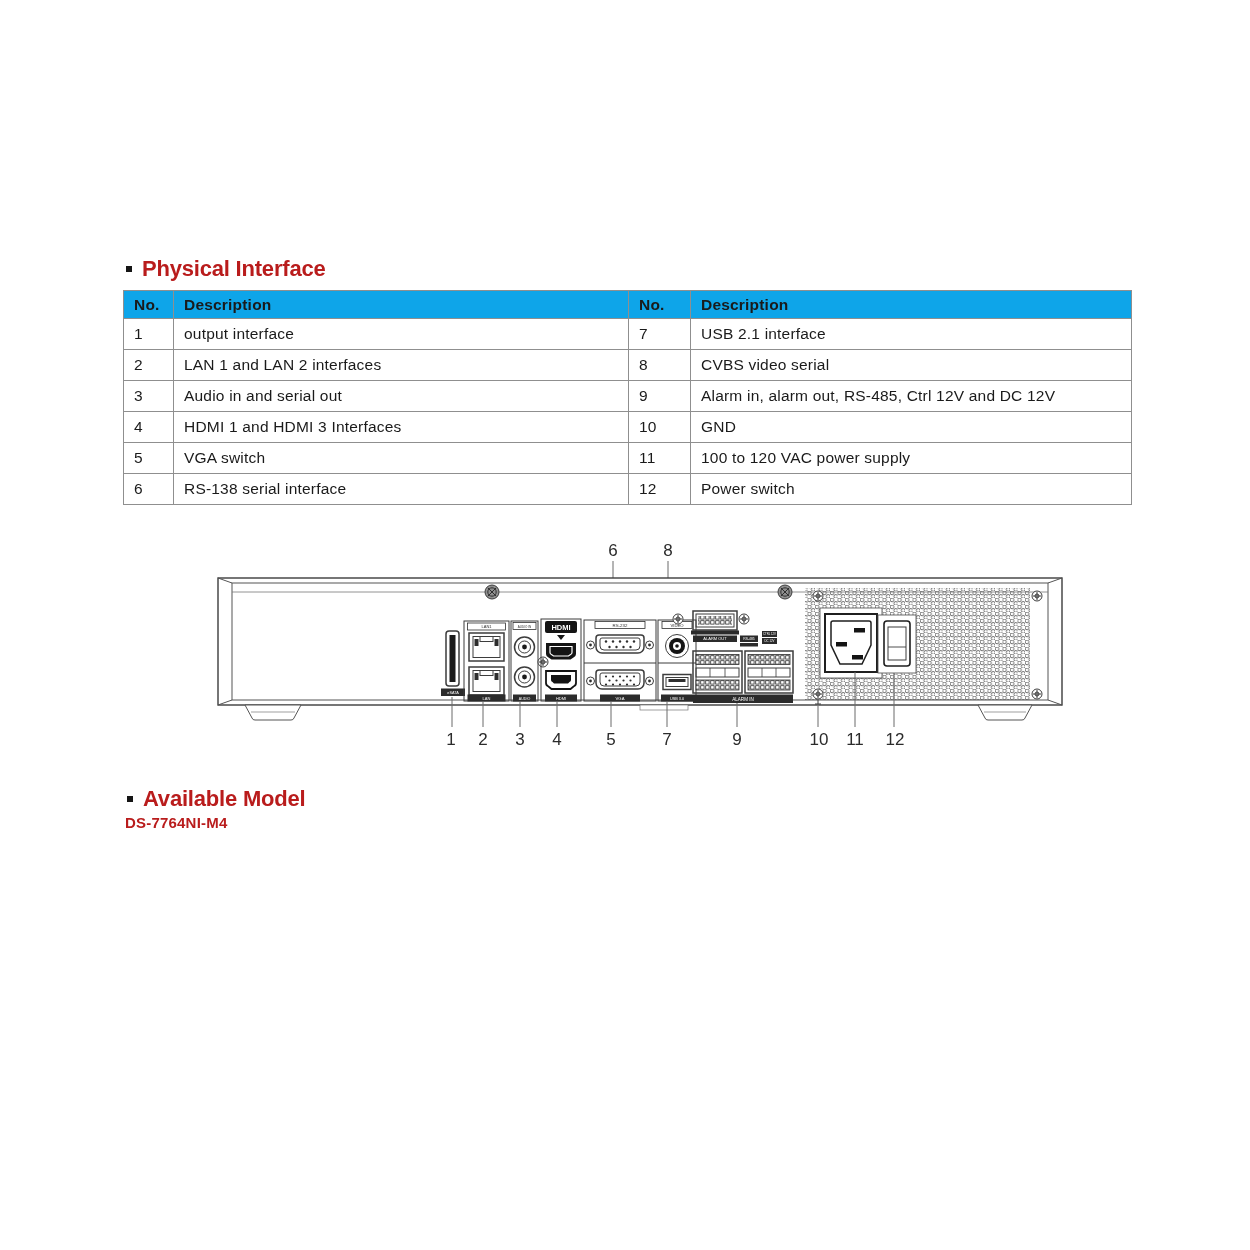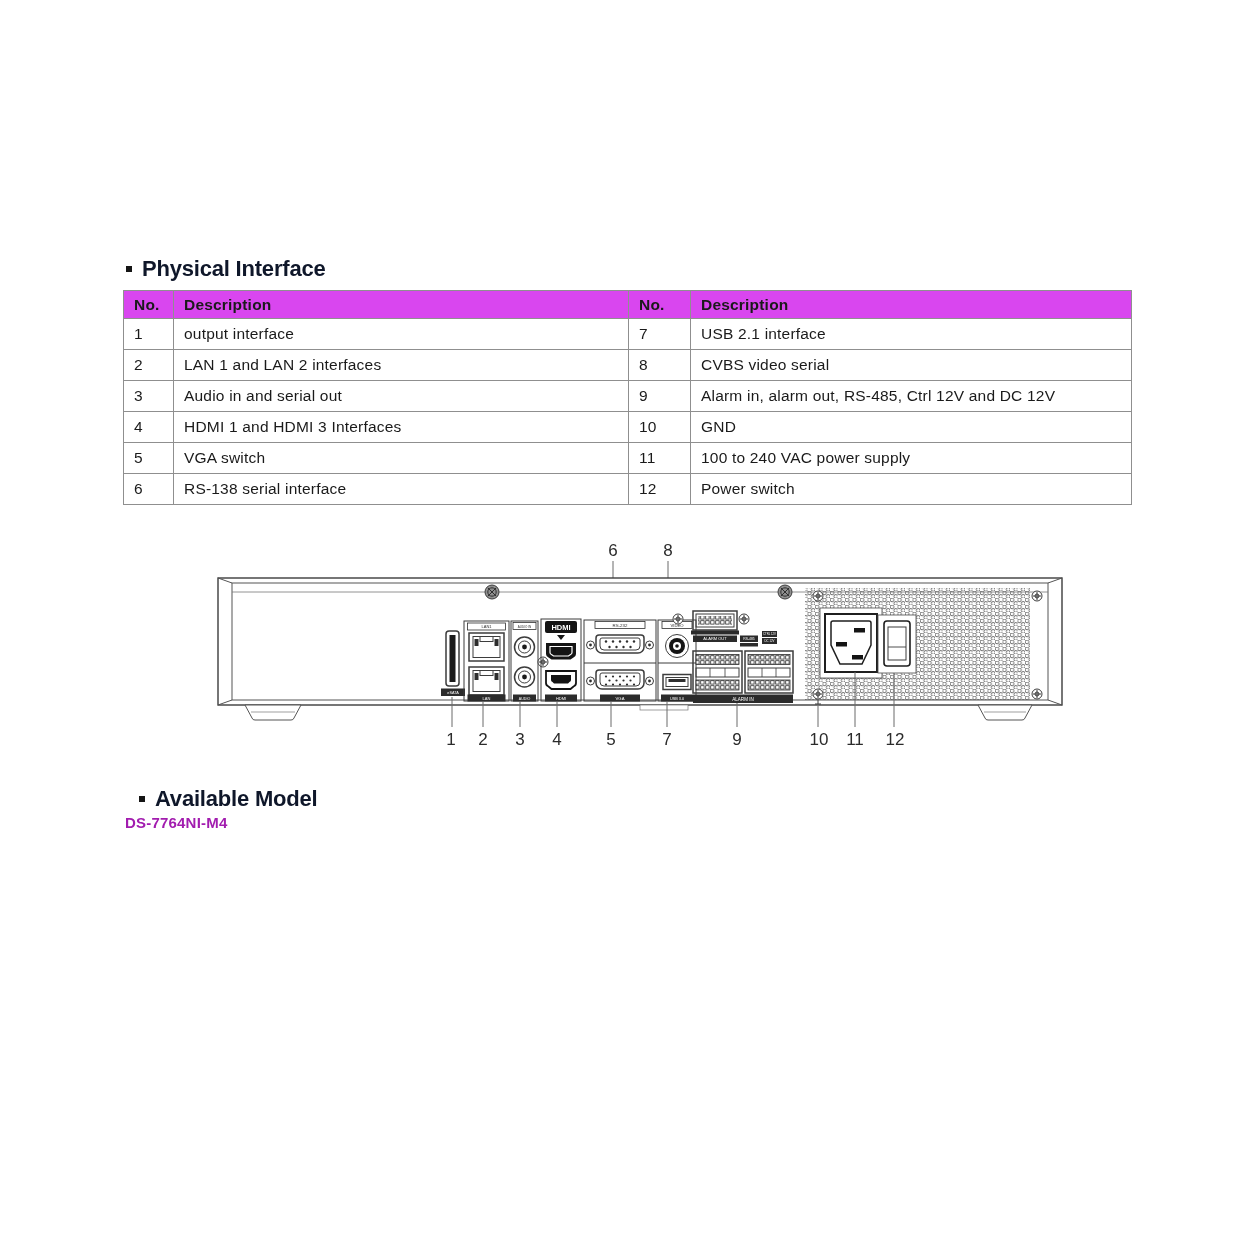--- a/index.html
+++ b/index.html
@@ -2,42 +2,42 @@
 <html><head>
 <meta charset="utf-8">
 <style>
   html,body{margin:0;padding:0;}
   body{
     width:1250px;height:1250px;background:#ffffff;position:relative;
     font-family:"Liberation Sans", sans-serif;color:#1c1c1c;overflow:hidden;
   }
   .section-heading{
     position:absolute;display:flex;align-items:center;
-    font-size:22px;font-weight:bold;color:#0f172a;letter-spacing:-0.2px;
+    font-size:22px;font-weight:bold;color:#b91c1c;letter-spacing:-0.2px;
   }
   .section-heading .bullet{
     width:6px;height:6px;background:#151515;margin-right:10px;flex:0 0 auto;
   }
   #heading-physical{left:126px;top:256px;}
-  #heading-model{left:139px;top:786px;}
+  #heading-model{left:127px;top:786px;}
   #model-number{
-    position:absolute;left:125px;top:814px;font-size:15px;font-weight:bold;color:#a21caf;letter-spacing:0.2px;
+    position:absolute;left:125px;top:814px;font-size:15px;font-weight:bold;color:#b91c1c;letter-spacing:0.2px;
   }
   table.iface{
     position:absolute;left:123px;top:290px;width:1008px;
     border-collapse:collapse;table-layout:fixed;
     font-size:15.5px;color:#1a1a1a;
   }
   table.iface th, table.iface td{
     border:1px solid #8f8f8f;
     padding:0 0 0 10px;text-align:left;vertical-align:middle;
     white-space:nowrap;overflow:hidden;letter-spacing:0.2px;
   }
   table.iface thead th{
-    background:#d946ef;height:27px;font-weight:bold;font-size:15.5px;
+    background:#0ea5e9;height:27px;font-weight:bold;font-size:15.5px;
   }
   table.iface tbody td{height:30px;background:#ffffff;}
   #rear-panel{position:absolute;left:215px;top:535px;}
   .callout-num{font-size:17px;fill:#2b2b2b;font-family:"Liberation Sans",sans-serif;}
   .tinylbl{font-family:"Liberation Sans",sans-serif;fill:#2e2e2e;}
   .tinylbl-w{font-family:"Liberation Sans",sans-serif;fill:#ffffff;}
   .oln{fill:none;stroke:#3d3d3d;stroke-width:1;}
   .oln2{fill:none;stroke:#3d3d3d;stroke-width:1.5;}
   .callout-line{stroke:#6a6a6a;stroke-width:1;}
 </style>
@@ -86,21 +86,21 @@
     <tr>
       <td>4</td>
       <td>HDMI 1 and HDMI 3 Interfaces</td>
       <td>10</td>
       <td>GND</td>
     </tr>
     <tr>
       <td>5</td>
       <td>VGA switch</td>
       <td>11</td>
-      <td>100 to 240 VAC power supply</td>
+      <td>100 to 120 VAC power supply</td>
     </tr>
     <tr>
       <td>6</td>
       <td>RS-138 serial interface</td>
       <td>12</td>
       <td>Power switch</td>
     </tr>
   </tbody>
 </table>
 

